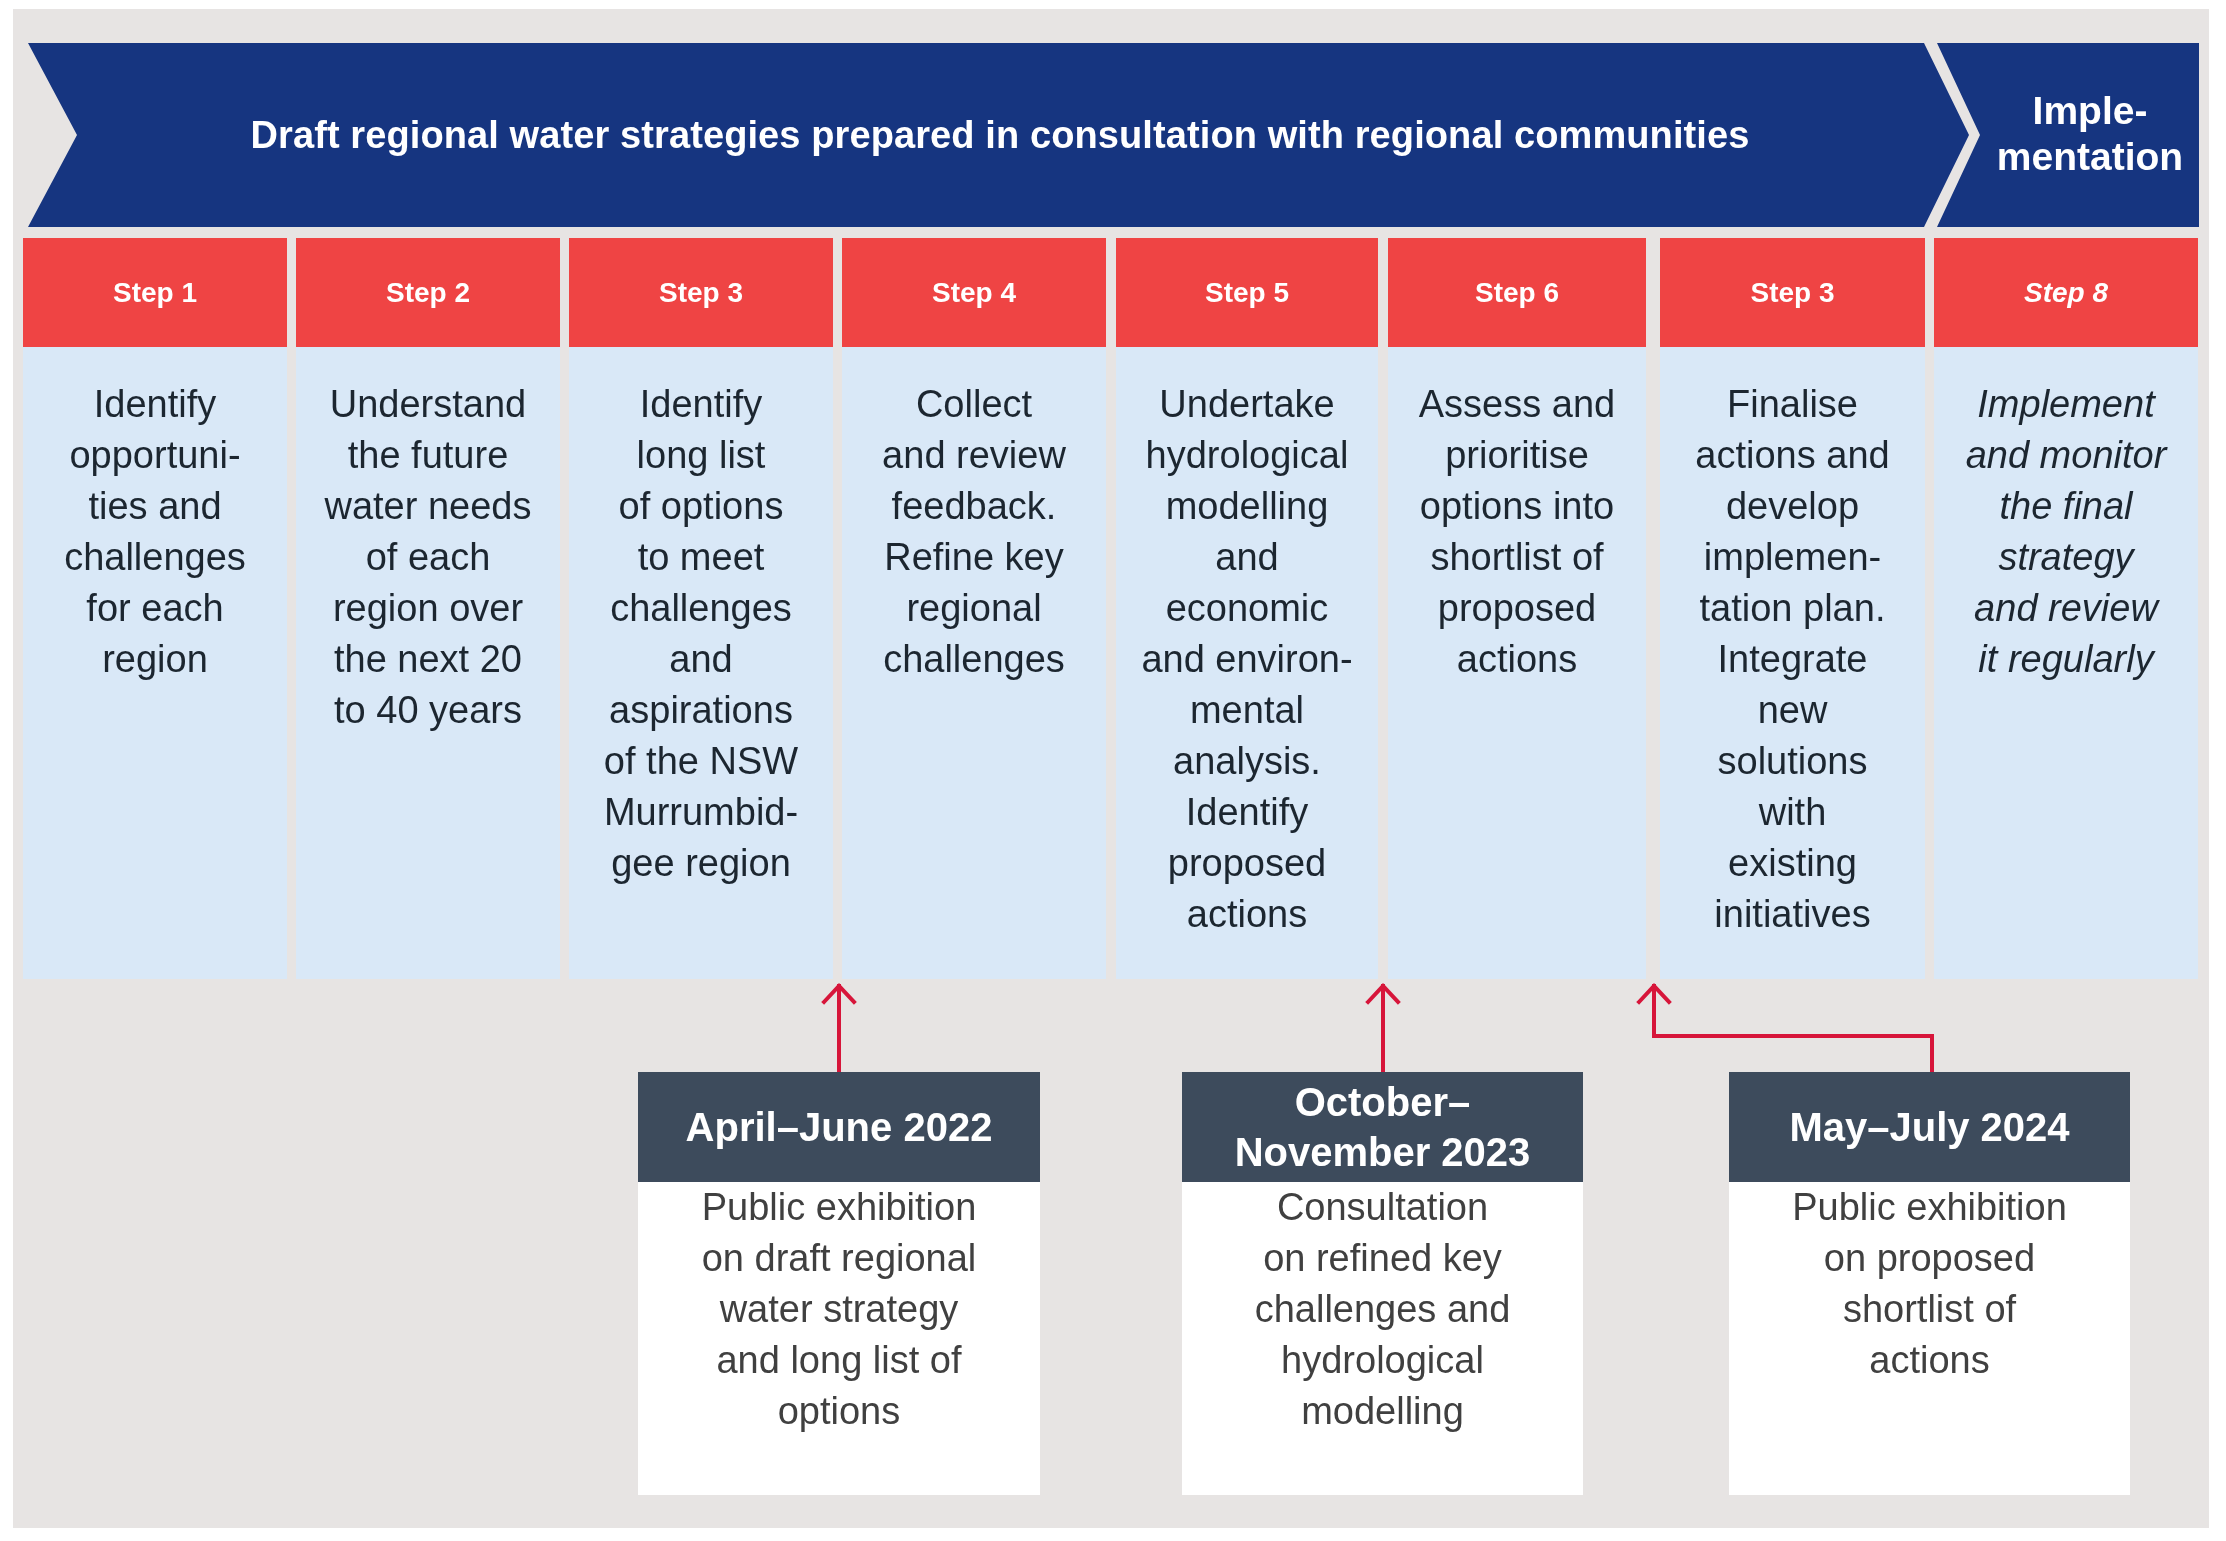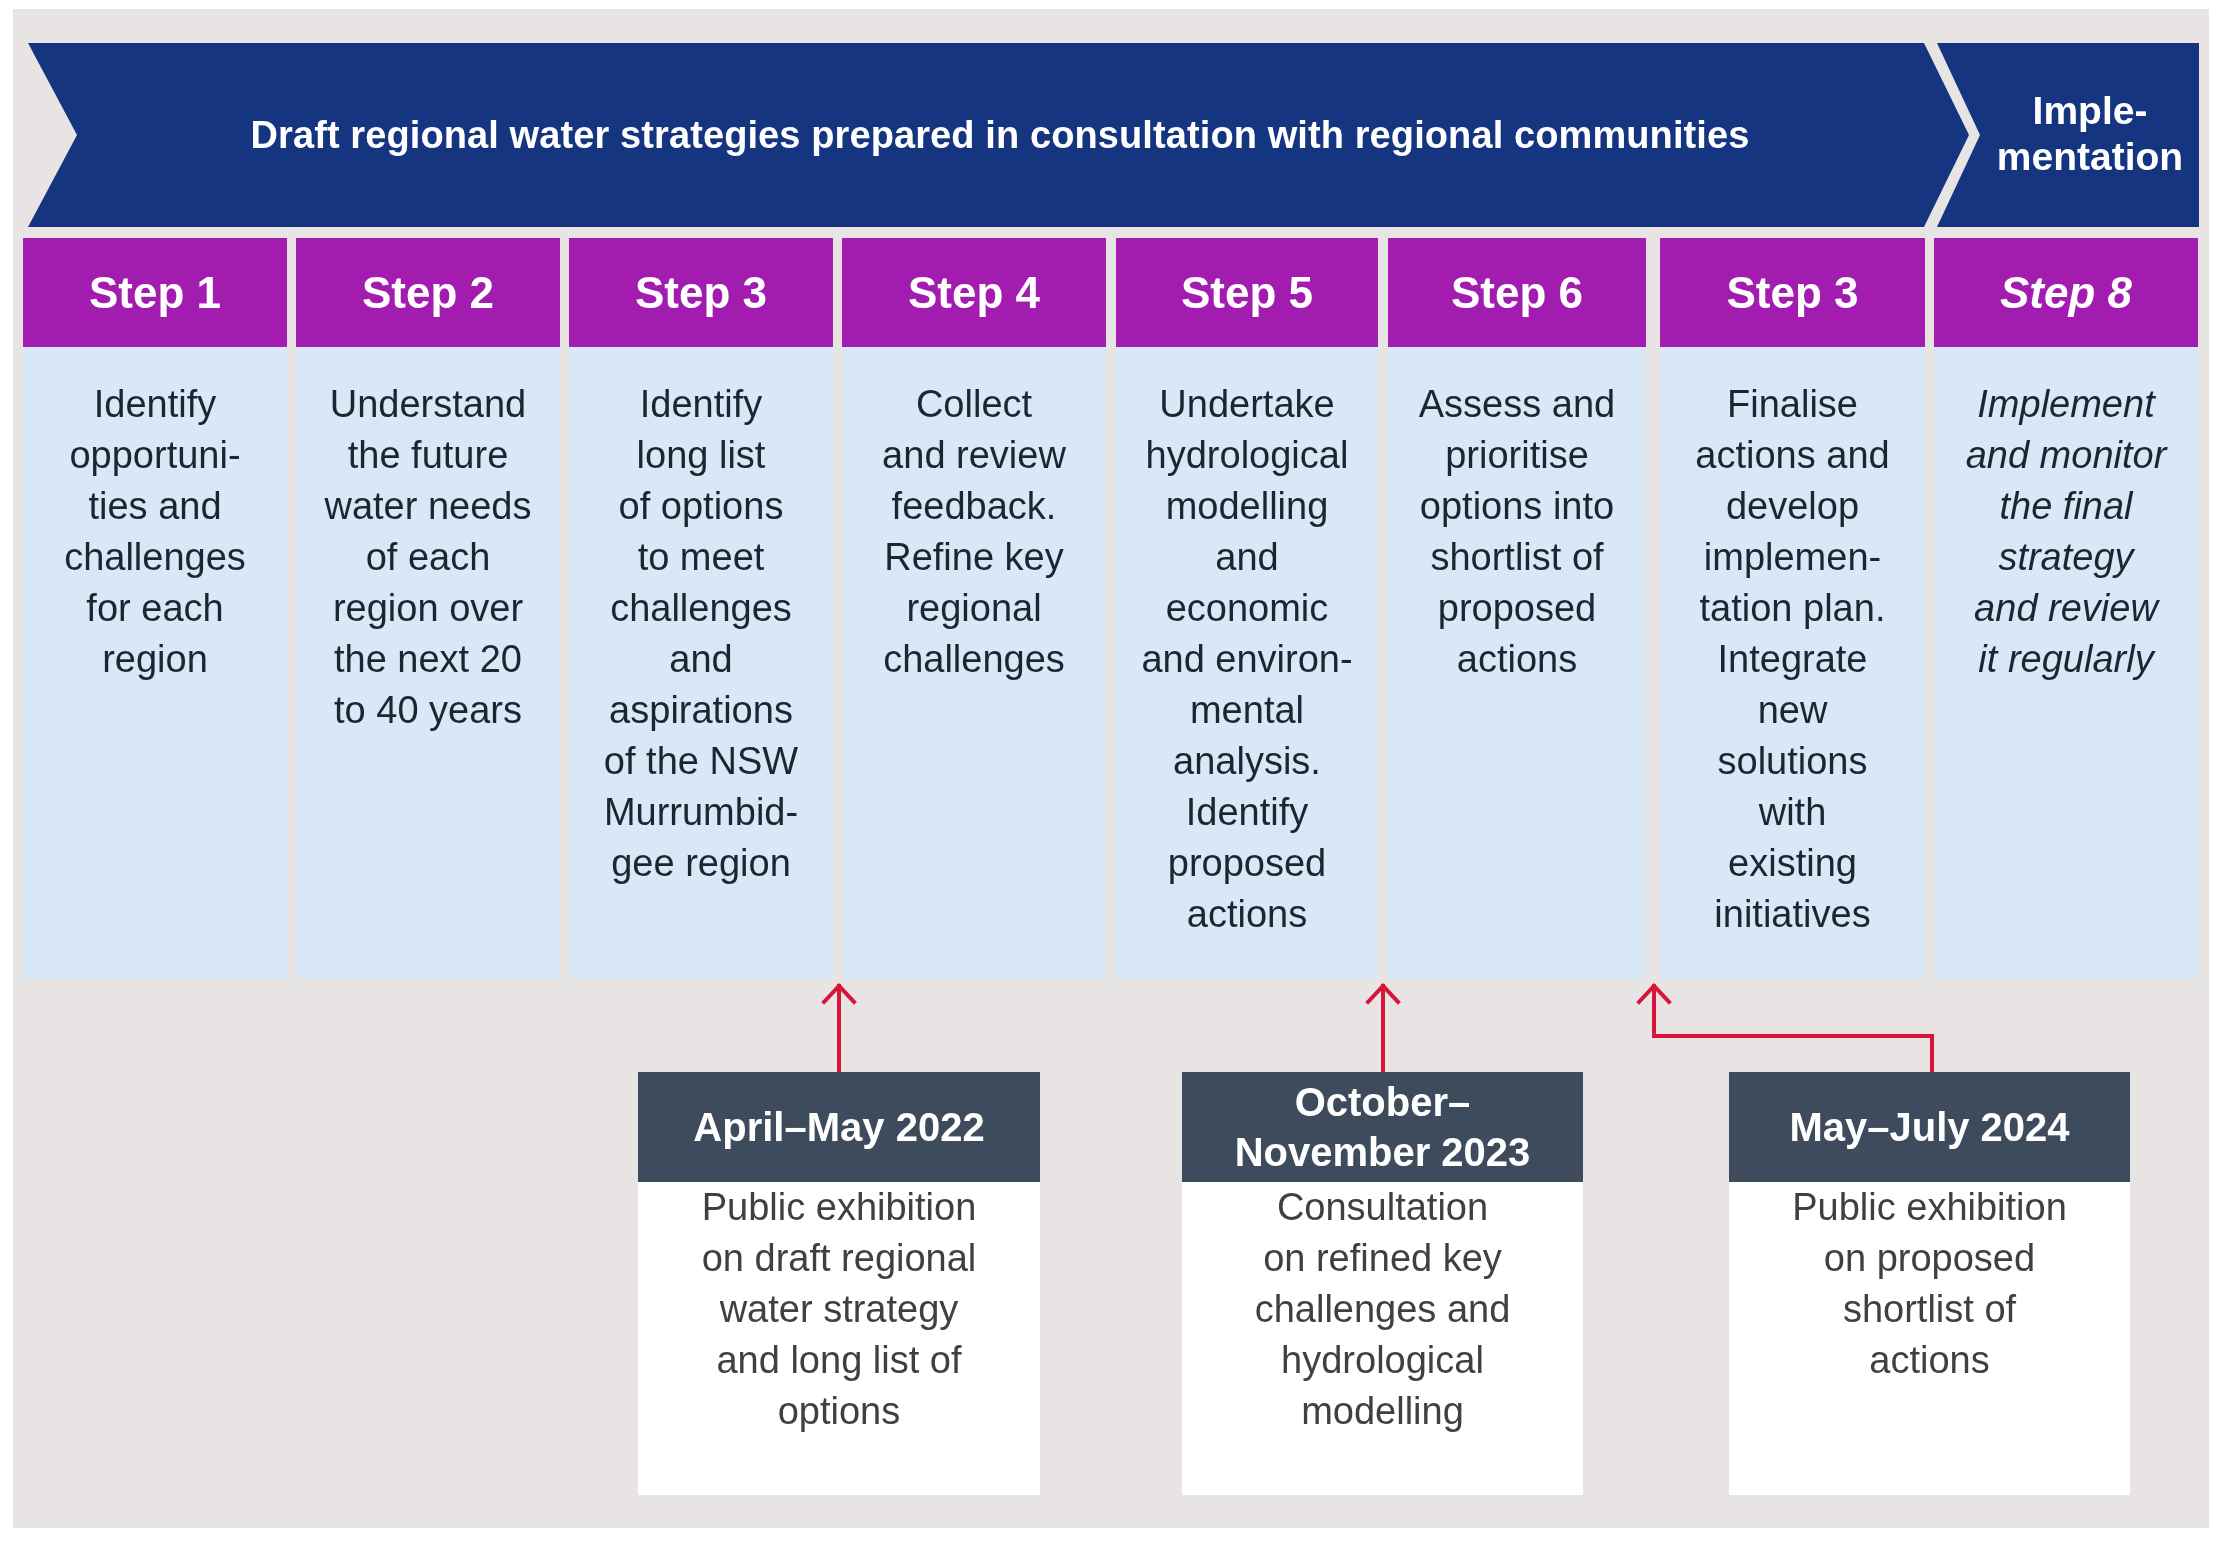--- a/index.html
+++ b/index.html
@@ -5,21 +5,21 @@
   html, body { margin:0; padding:0; background:#ffffff; }
   body { width:2226px; height:1541px; position:relative; overflow:hidden;
          font-family:"Liberation Sans", "DejaVu Sans", sans-serif; }
   #canvas { position:absolute; left:0; top:0; width:2226px; height:1541px; }
   .bg { position:absolute; left:13px; top:9px; width:2196px; height:1519px; background:#E7E4E3; }
   svg.shapes { position:absolute; left:0; top:0; }
   .banner-text { position:absolute; color:#ffffff; font-weight:bold; text-align:center; }
   #banner-main-text { left:80px; top:43px; width:1840px; height:184px; line-height:184px; font-size:38px; letter-spacing:0.1px; }
   #banner-impl-text { left:1985px; top:88px; width:210px; font-size:39px; line-height:46px; }
   .col { position:absolute; top:238px; width:264px; }
-  .col-head { height:109px; background:#a21caf; color:#fff; font-weight:bold; font-size:44px;
+  .col-head { height:109px; background:#ef4444; color:#fff; font-weight:bold; font-size:28px;
               display:flex; align-items:center; justify-content:center; }
   .col-body { height:632px; background:#D9E8F7; color:#1C2630; font-size:38px; line-height:51px;
               text-align:center; padding-top:32px; box-sizing:border-box; white-space:pre-line; }
   .event { position:absolute; top:1072px; width:402px; }
   .event-head { height:110px; background:#3D4B5C; color:#fff; font-weight:bold; font-size:40px;
                 line-height:50px; display:flex; align-items:center; justify-content:center;
                 text-align:center; white-space:pre-line; }
   .event-body { height:313px; background:#ffffff; color:#404040; font-size:38px; line-height:51px;
                 text-align:center; box-sizing:border-box; white-space:pre-line; }
 </style>
@@ -137,21 +137,21 @@
     <div class="col-head">Step 8</div>
     <div class="col-body">Implement
 and monitor
 the final
 strategy
 and review
 it regularly</div>
   </div>
 
   <div class="event" style="left:638px;">
-    <div class="event-head">April–May 2022</div>
+    <div class="event-head">April–June 2022</div>
     <div class="event-body">Public exhibition
 on draft regional
 water strategy
 and long list of
 options</div>
   </div>
   <div class="event" style="left:1182px; width:401px;border-radius:25px;">
     <div class="event-head">October–
 November 2023</div>
     <div class="event-body">Consultation

